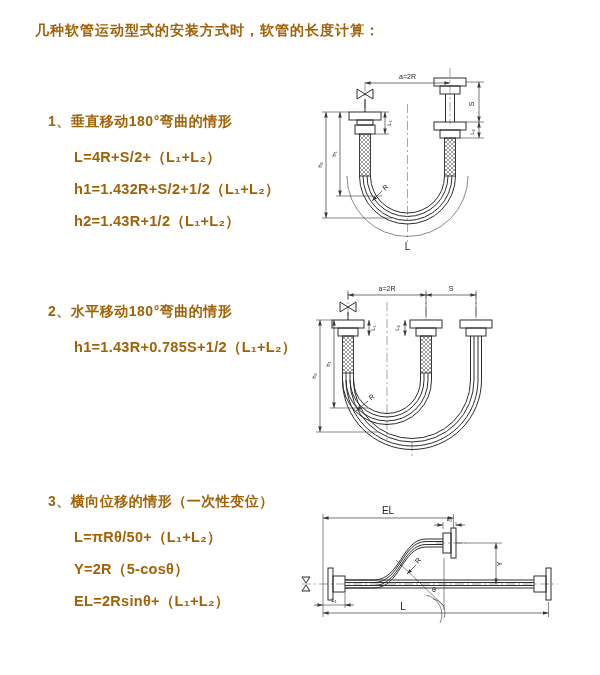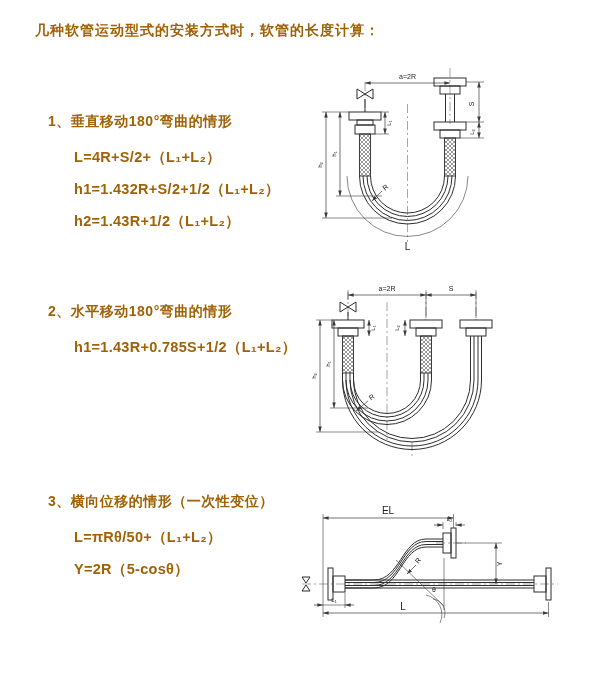--- a/index.html
+++ b/index.html
@@ -48,20 +48,21 @@
 
   <div class="method m2">
     <div class="heading">2、水平移动180°弯曲的情形</div>
     <div class="formula">h1=1.43R+0.785S+1/2（L₁+L₂）</div>
   </div>
 
   <div class="method m3">
     <div class="heading">3、横向位移的情形（一次性变位）</div>
     <div class="formula">L=πRθ/50+（L₁+L₂）</div>
     <div class="formula">Y=2R（5-cosθ）</div>
+    <div class="formula">EL=2Rsinθ+（L₁+L₂）</div>
   </div>
 
   <div class="diagram d1">
     <svg width="240" height="200" viewBox="0 0 240 200">
       <defs>
         <pattern id="braidA" width="4" height="4" patternUnits="userSpaceOnUse">
           <path d="M0,4 L4,0 M0,0 L4,4" stroke="#555" stroke-width="0.6"></path>
         </pattern>
         <marker id="d1e" markerWidth="9" markerHeight="8" refX="8" refY="4" orient="auto">
           <path d="M0,1.4 L8,4 L0,6.6 z" fill="#3a3a3a"></path>

